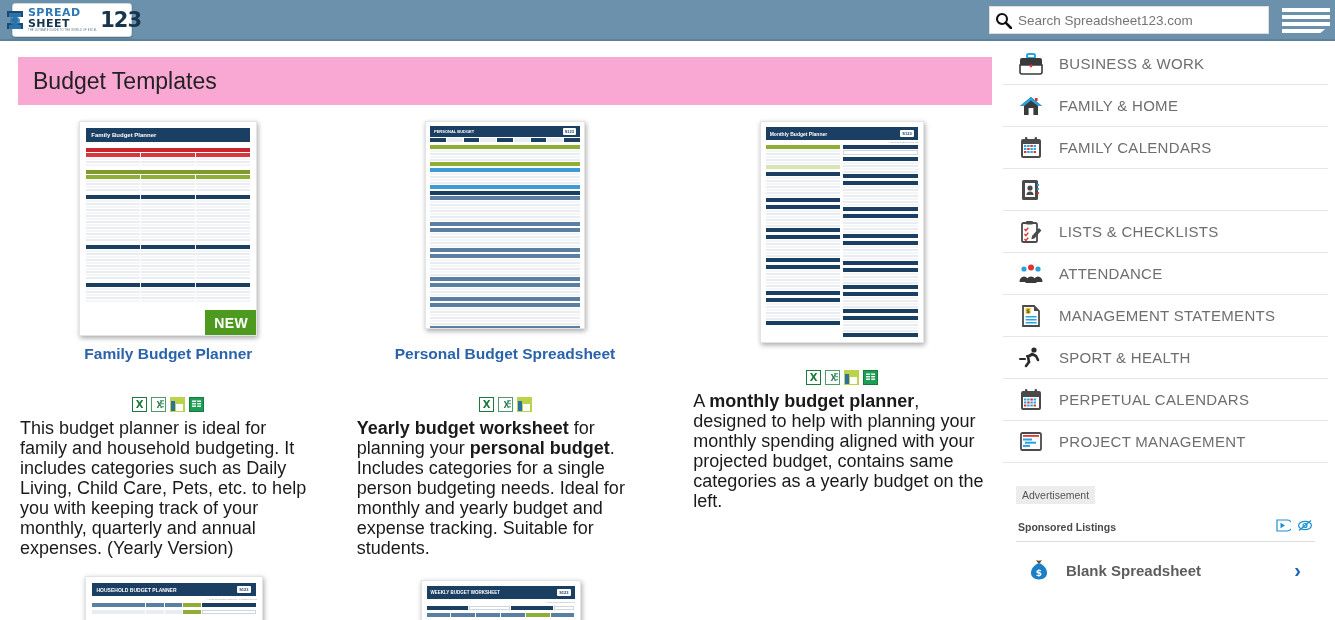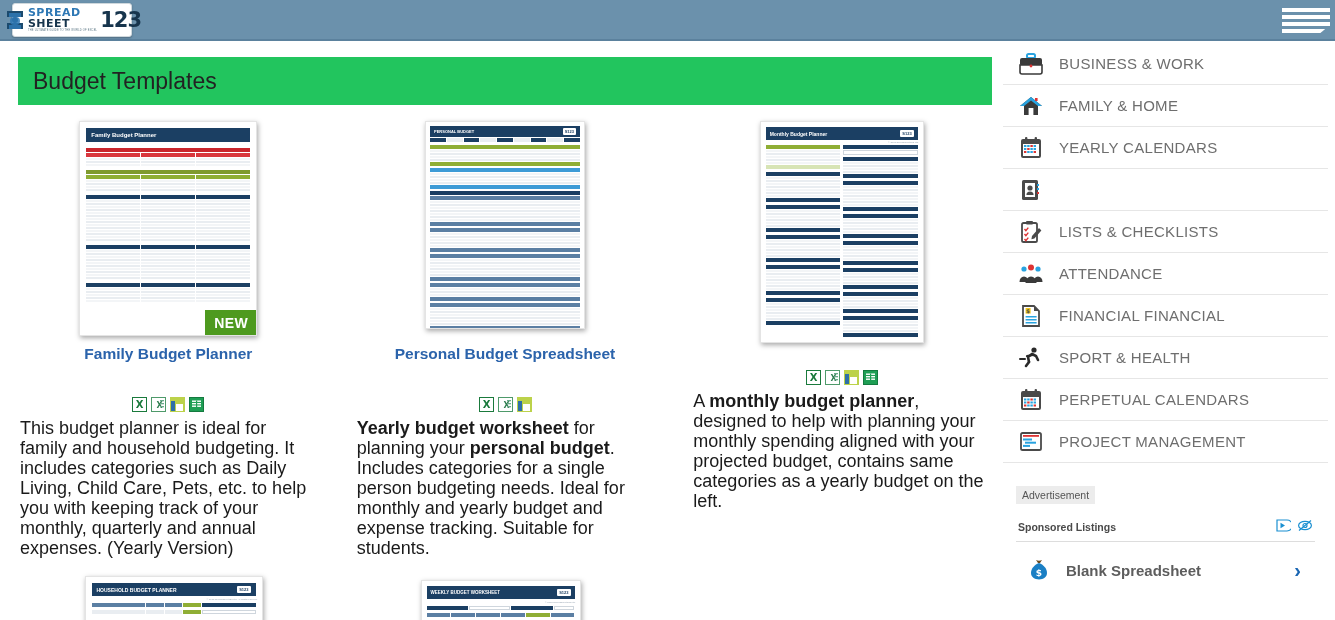--- a/index.html
+++ b/index.html
@@ -83,21 +83,21 @@
 
   
   .main {
     position:absolute; left:0; top:43px;
     width:1010px; height:577px;
     background:#ffffff;
   }
   .page-title-bar {
     margin:14px 18px 0 18px;
     height:48px;
-    background:#22c55e;
+    background:#f9a8d4;
     display:flex; align-items:center;
   }
   .page-title {
     font-size:23px; color:#222222; padding-left:15px;
     font-weight:normal;
   }
 
   .grid {
     display:flex; padding:0 10px; margin-top:8px;gap:20px;
   }
@@ -222,20 +222,29 @@
       </span>
       <span class="logo-words">
         <span class="logo-spread">SPREAD</span>
         <span class="logo-sheet">SHEET</span>
         <span class="logo-tag">THE ULTIMATE GUIDE TO THE WORLD OF EXCEL</span>
       </span>
       <span class="logo-123">123</span>
     </div>
   </div>
 
+  <div class="search-wrap">
+    <span class="search-icon">
+      <svg width="17" height="17" viewBox="0 0 17 17">
+        <circle cx="7" cy="7" r="5" fill="none" stroke="#111" stroke-width="2.1"></circle>
+        <line x1="10.6" y1="10.6" x2="16" y2="16" stroke="#111" stroke-width="2.6" stroke-linecap="round"></line>
+      </svg>
+    </span>
+    <input class="search-input" type="text" placeholder="Search Spreadsheet123.com" style="">
+  </div>
 
   <div class="hamburger">
     <span></span>
     <span></span>
     <span></span>
     <span class="last"></span>
   </div>
 </div>
 
 <div class="main">
@@ -896,21 +905,21 @@
         <rect x="6" y="13" width="2.4" height="2" fill="#29a3e0"></rect>
           <rect x="9.2" y="13" width="2.4" height="2" fill="#d33"></rect>
           <rect x="12.4" y="13" width="2.4" height="2" fill="#29a3e0"></rect>
           <rect x="15.6" y="13" width="2.4" height="2" fill="#29a3e0"></rect>
         <rect x="6" y="16" width="2.4" height="2" fill="#d33"></rect>
           <rect x="9.2" y="16" width="2.4" height="2" fill="#29a3e0"></rect>
           <rect x="12.4" y="16" width="2.4" height="2" fill="#29a3e0"></rect>
           <rect x="15.6" y="16" width="2.4" height="2" fill="#d33"></rect>
       </svg>
     </span>
-    <span class="side-label">YEARLY CALENDARS</span>
+    <span class="side-label">FAMILY CALENDARS</span>
   </div>
 
   <div class="side-item">
     <span class="side-icon">
       <svg width="26" height="26" viewBox="0 0 26 26">
         <rect x="4" y="3" width="16" height="20" rx="1.6" fill="#4a4a4a"></rect>
         <rect x="7" y="6" width="10" height="14" fill="#ffffff"></rect>
         <circle cx="12" cy="11" r="2.6" fill="#4a4a4a"></circle>
         <path d="M8.4 18 a3.6 3.6 0 0 1 7.2 0 Z" fill="#4a4a4a"></path>
         <rect x="19" y="7" width="2" height="2" fill="#29a3e0"></rect>
@@ -953,21 +962,21 @@
       <svg width="26" height="26" viewBox="0 0 26 26">
         <path d="M5 3 h11 l5 5 v15 H5 Z" fill="#ffffff" stroke="#4a4a4a" stroke-width="1.8"></path>
         <path d="M16 3 v5 h5 Z" fill="#4a4a4a"></path>
         <rect x="7.6" y="5" width="5" height="5.6" fill="#f0c419"></rect>
         <text x="10.1" y="9.6" font-size="5.4" font-weight="bold" fill="#4a4a4a" text-anchor="middle" font-family="DejaVu Sans">$</text>
         <rect x="7.6" y="13" width="11" height="1.5" fill="#29a3e0"></rect>
         <rect x="7.6" y="16" width="11" height="1.5" fill="#29a3e0"></rect>
         <rect x="7.6" y="19" width="11" height="1.5" fill="#29a3e0"></rect>
       </svg>
     </span>
-    <span class="side-label">FINANCIAL FINANCIAL</span>
+    <span class="side-label">MANAGEMENT STATEMENTS</span>
   </div>
 
   <div class="side-item">
     <span class="side-icon">
       <svg width="26" height="26" viewBox="0 0 26 26">
         <circle cx="16" cy="5" r="2.6" fill="#2a2a2a"></circle>
         <path d="M14 9 l4 2 l2 4" stroke="#2a2a2a" stroke-width="2.6" fill="none" stroke-linecap="round"></path>
         <path d="M14 9 l-4 3 l1 5" stroke="#2a2a2a" stroke-width="2.6" fill="none" stroke-linecap="round"></path>
         <path d="M11 17 l-3 4" stroke="#2a2a2a" stroke-width="2.6" fill="none" stroke-linecap="round"></path>
         <path d="M15 10 l-6 1" stroke="#2a2a2a" stroke-width="2.2" fill="none" stroke-linecap="round"></path>

